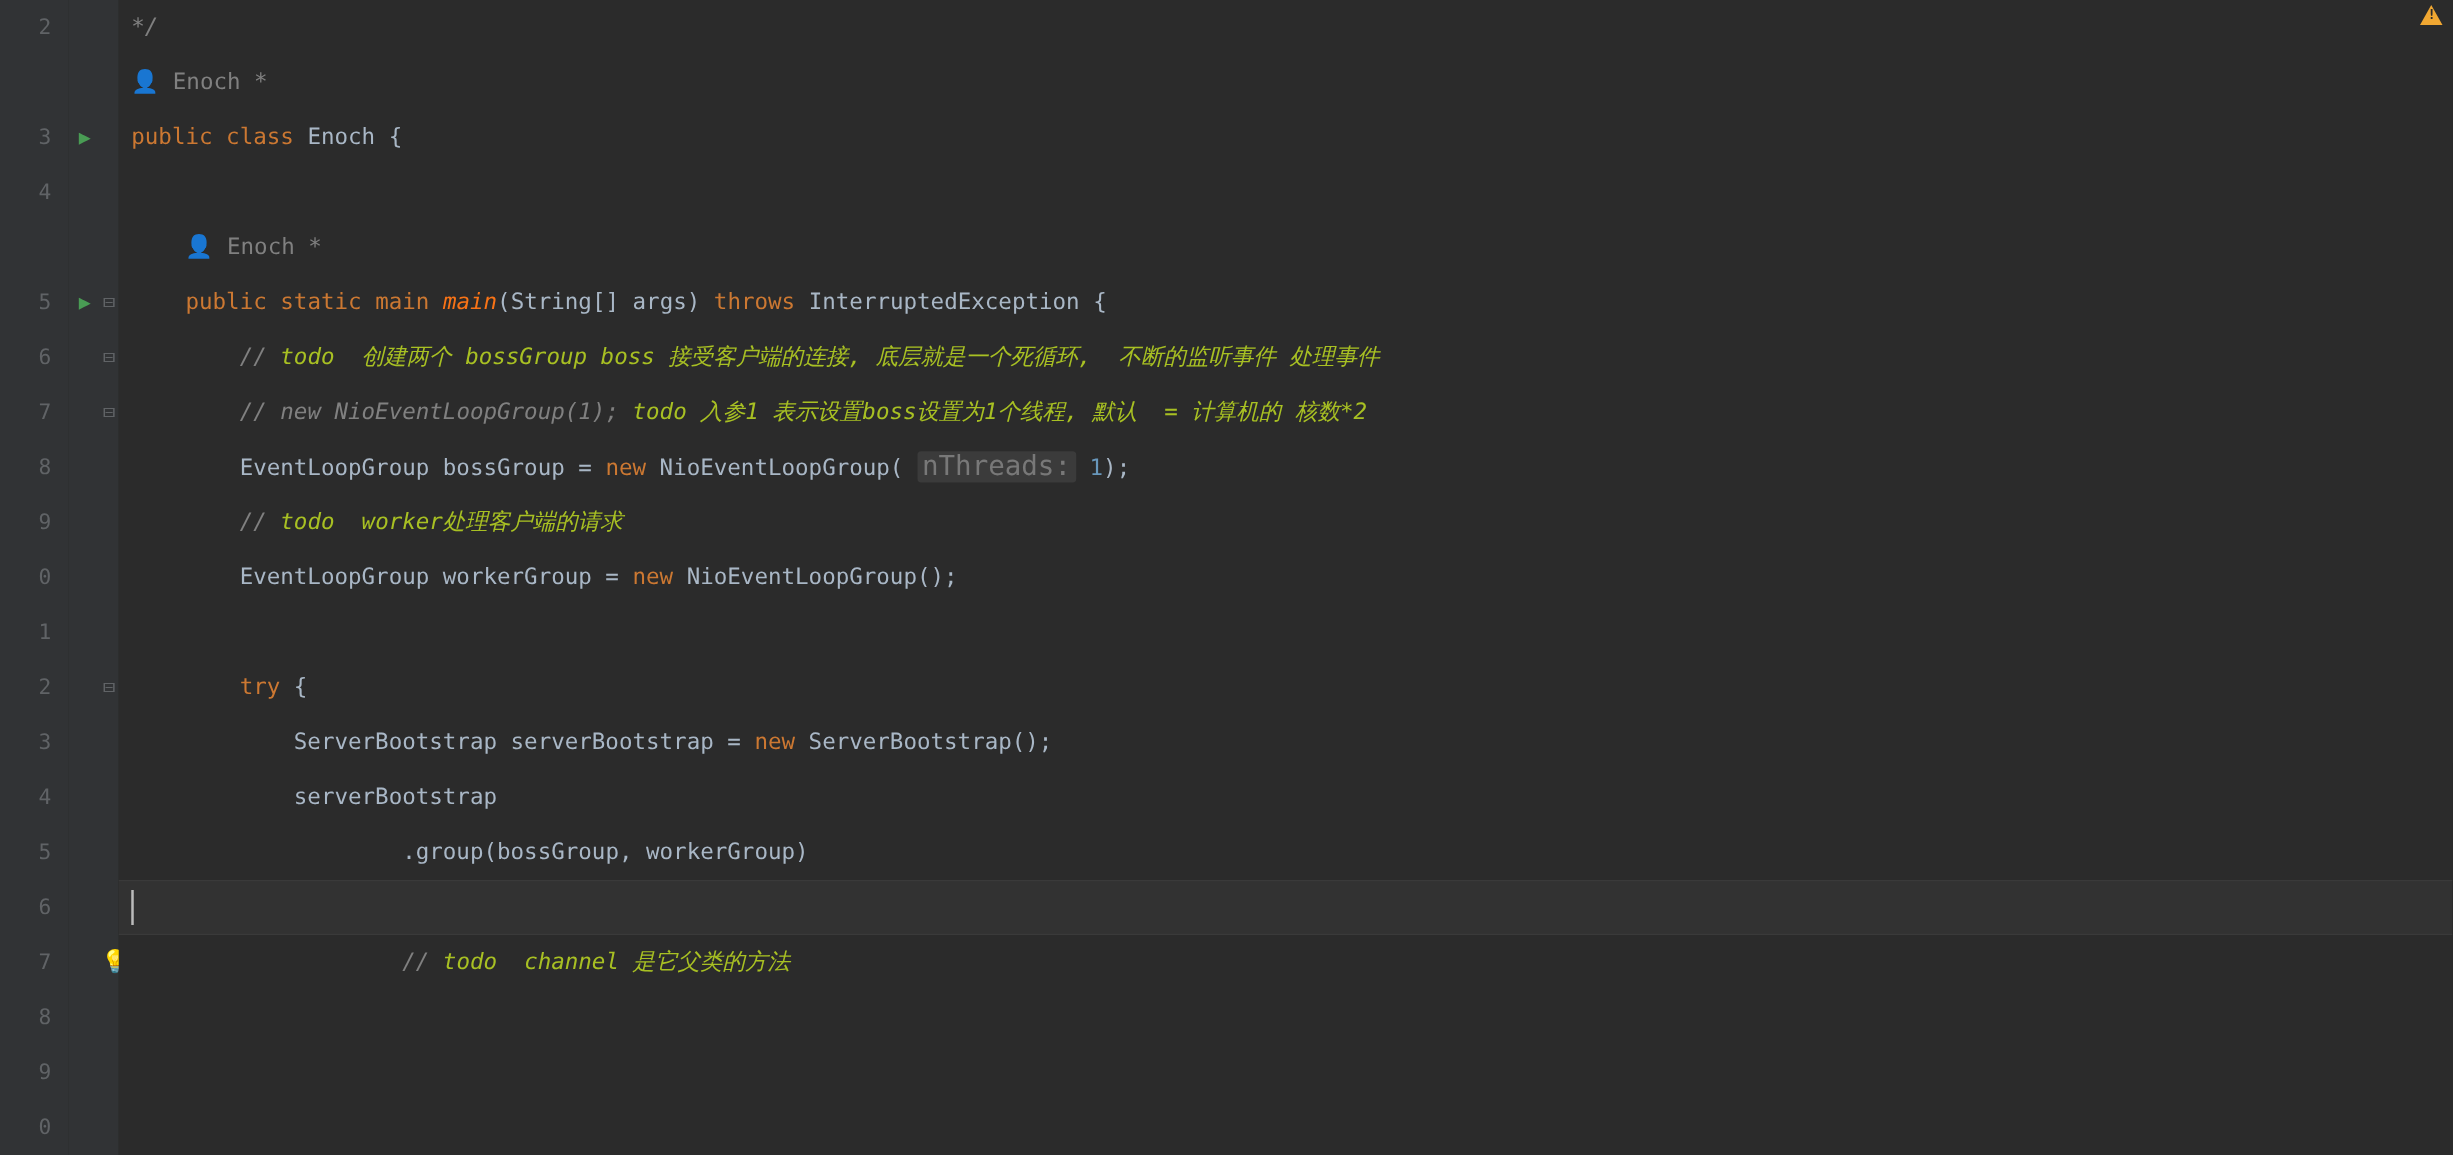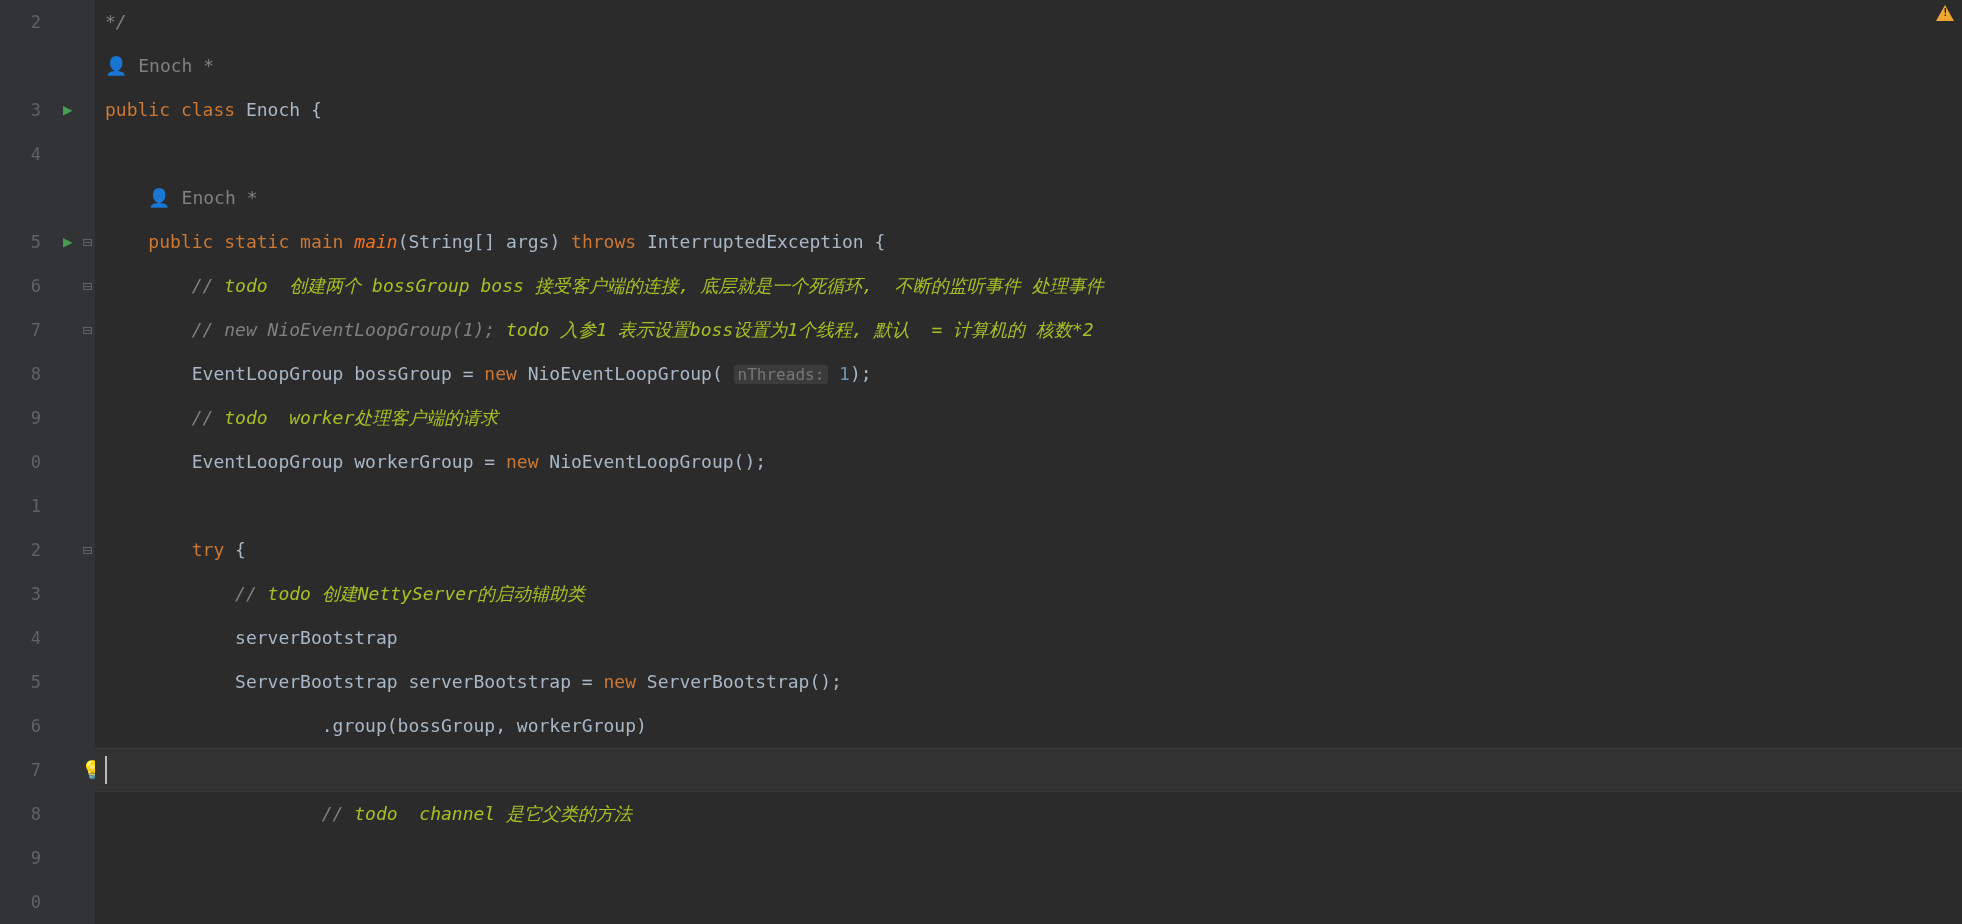--- a/index.html
+++ b/index.html
@@ -84,21 +84,21 @@
       position: relative;
     }
     
     .c-keyword { color: #cc7832; }
     .c-method { color: #f97316; font-style: italic; }
     .c-comment { color: #808080; font-style: italic; }
     .c-todo { color: #a8c023; font-style: italic; font-weight: 500; }
     .c-todo-text { color: #a8c023; font-style: italic; }
     .c-todo-special { color: #a8c023; font-style: italic; }
     .c-number { color: #6897bb; }
-    .c-param-hint { color: #787878; background: #3b3b3b; padding: 0 4px; border-radius: 3px; font-style: normal; font-size: 16px;}
+    .c-param-hint { color: #787878; background: #3b3b3b; padding: 0 4px; border-radius: 3px; font-style: normal; font-size: 22px;}
     .c-author { color: #808080; }
     .c-author-icon { color: #808080; font-style: normal; }
     .cursor-line {
       background: #323232;
       position: absolute;
       left: 0;
       right: 0;
       height: 44px;
       border-top: 1px solid #3a3a3a;
       border-bottom: 1px solid #3a3a3a;
@@ -205,20 +205,19 @@
     <div class="code-line"></div>
     <div class="code-line">    <span class="c-author-icon">👤 </span><span class="c-author">Enoch *</span></div>
     <div class="code-line">    <span class="c-keyword">public</span> <span class="c-keyword">static</span> <span class="c-keyword">main</span> <span class="c-method">main</span><span>(String[] args)</span> <span class="c-keyword">throws</span> <span>InterruptedException {</span></div>
     <div class="code-line">        <span class="c-comment">//</span> <span class="c-todo">todo</span><span class="c-todo-text">  创建两个 bossGroup boss 接受客户端的连接, 底层就是一个死循环,  不断的监听事件 处理事件</span></div>
     <div class="code-line">        <span class="c-comment">//</span> <span class="c-comment">new NioEventLoopGroup(1);</span> <span class="c-todo-special">todo 入参1 表示设置boss设置为1个线程, 默认  = 计算机的 核数*2</span></div>
     <div class="code-line">        <span>EventLoopGroup bossGroup = </span><span class="c-keyword">new</span><span> NioEventLoopGroup( </span><span class="c-param-hint">nThreads:</span><span class="c-number"> 1</span><span>);</span></div>
     <div class="code-line">        <span class="c-comment">//</span> <span class="c-todo">todo</span><span class="c-todo-text">  worker处理客户端的请求</span></div>
     <div class="code-line">        <span>EventLoopGroup workerGroup = </span><span class="c-keyword">new</span><span> NioEventLoopGroup();</span></div>
     <div class="code-line"></div>
     <div class="code-line">        <span class="c-keyword">try</span><span> {</span></div>
-    <div class="code-line">            <span class="c-comment">//</span> <span class="c-todo-special">todo 创建NettyServer的启动辅助类</span></div>
+    <div class="code-line">            <span>ServerBootstrap serverBootstrap = </span><span class="c-keyword">new</span><span> ServerBootstrap();</span></div>
     <div class="code-line">            <span>serverBootstrap</span></div>
-    <div class="code-line">            <span>ServerBootstrap serverBootstrap = </span><span class="c-keyword">new</span><span> ServerBootstrap();</span></div>
     <div class="code-line">                    <span>.group(bossGroup, workerGroup)</span></div>
     <div class="code-line" style="position:relative;"><div class="cursor-line"></div><div class="cursor-caret"></div></div>
     <div class="code-line">                    <span class="c-comment">//</span> <span class="c-todo">todo</span><span class="c-todo-text">  channel 是它父类的方法</span></div>
   </div>
 </div>
 
 </body></html>

